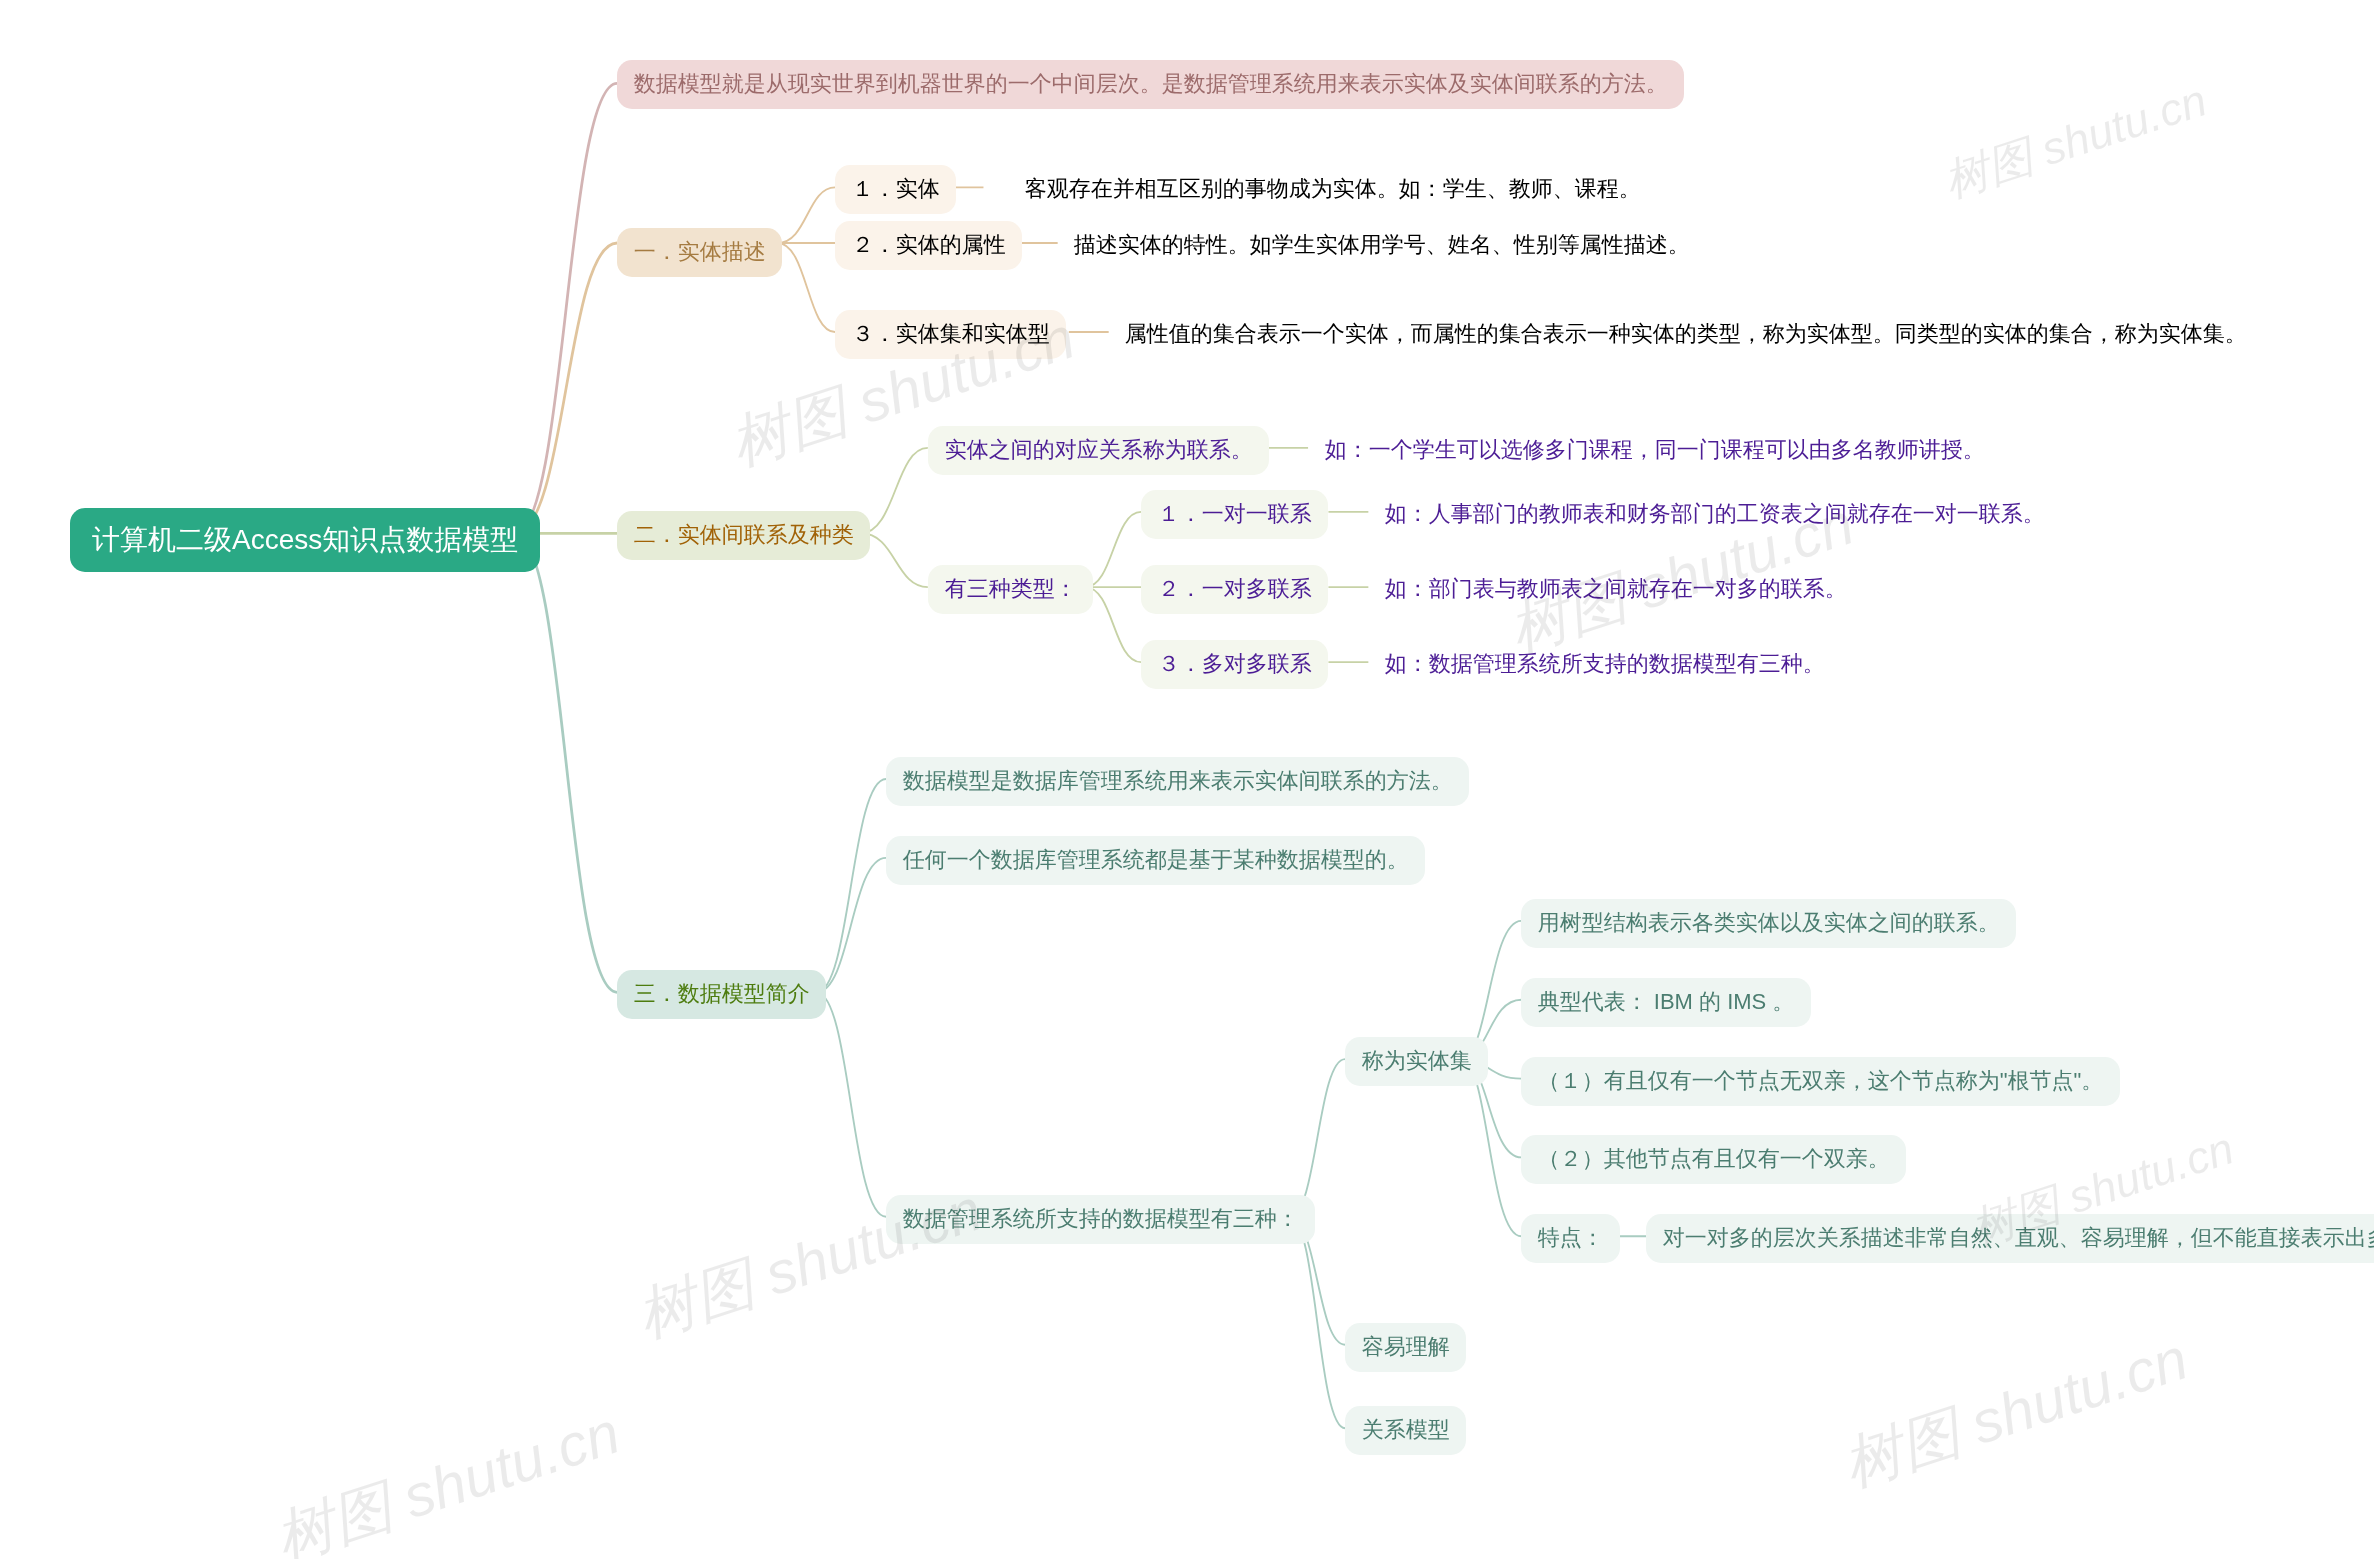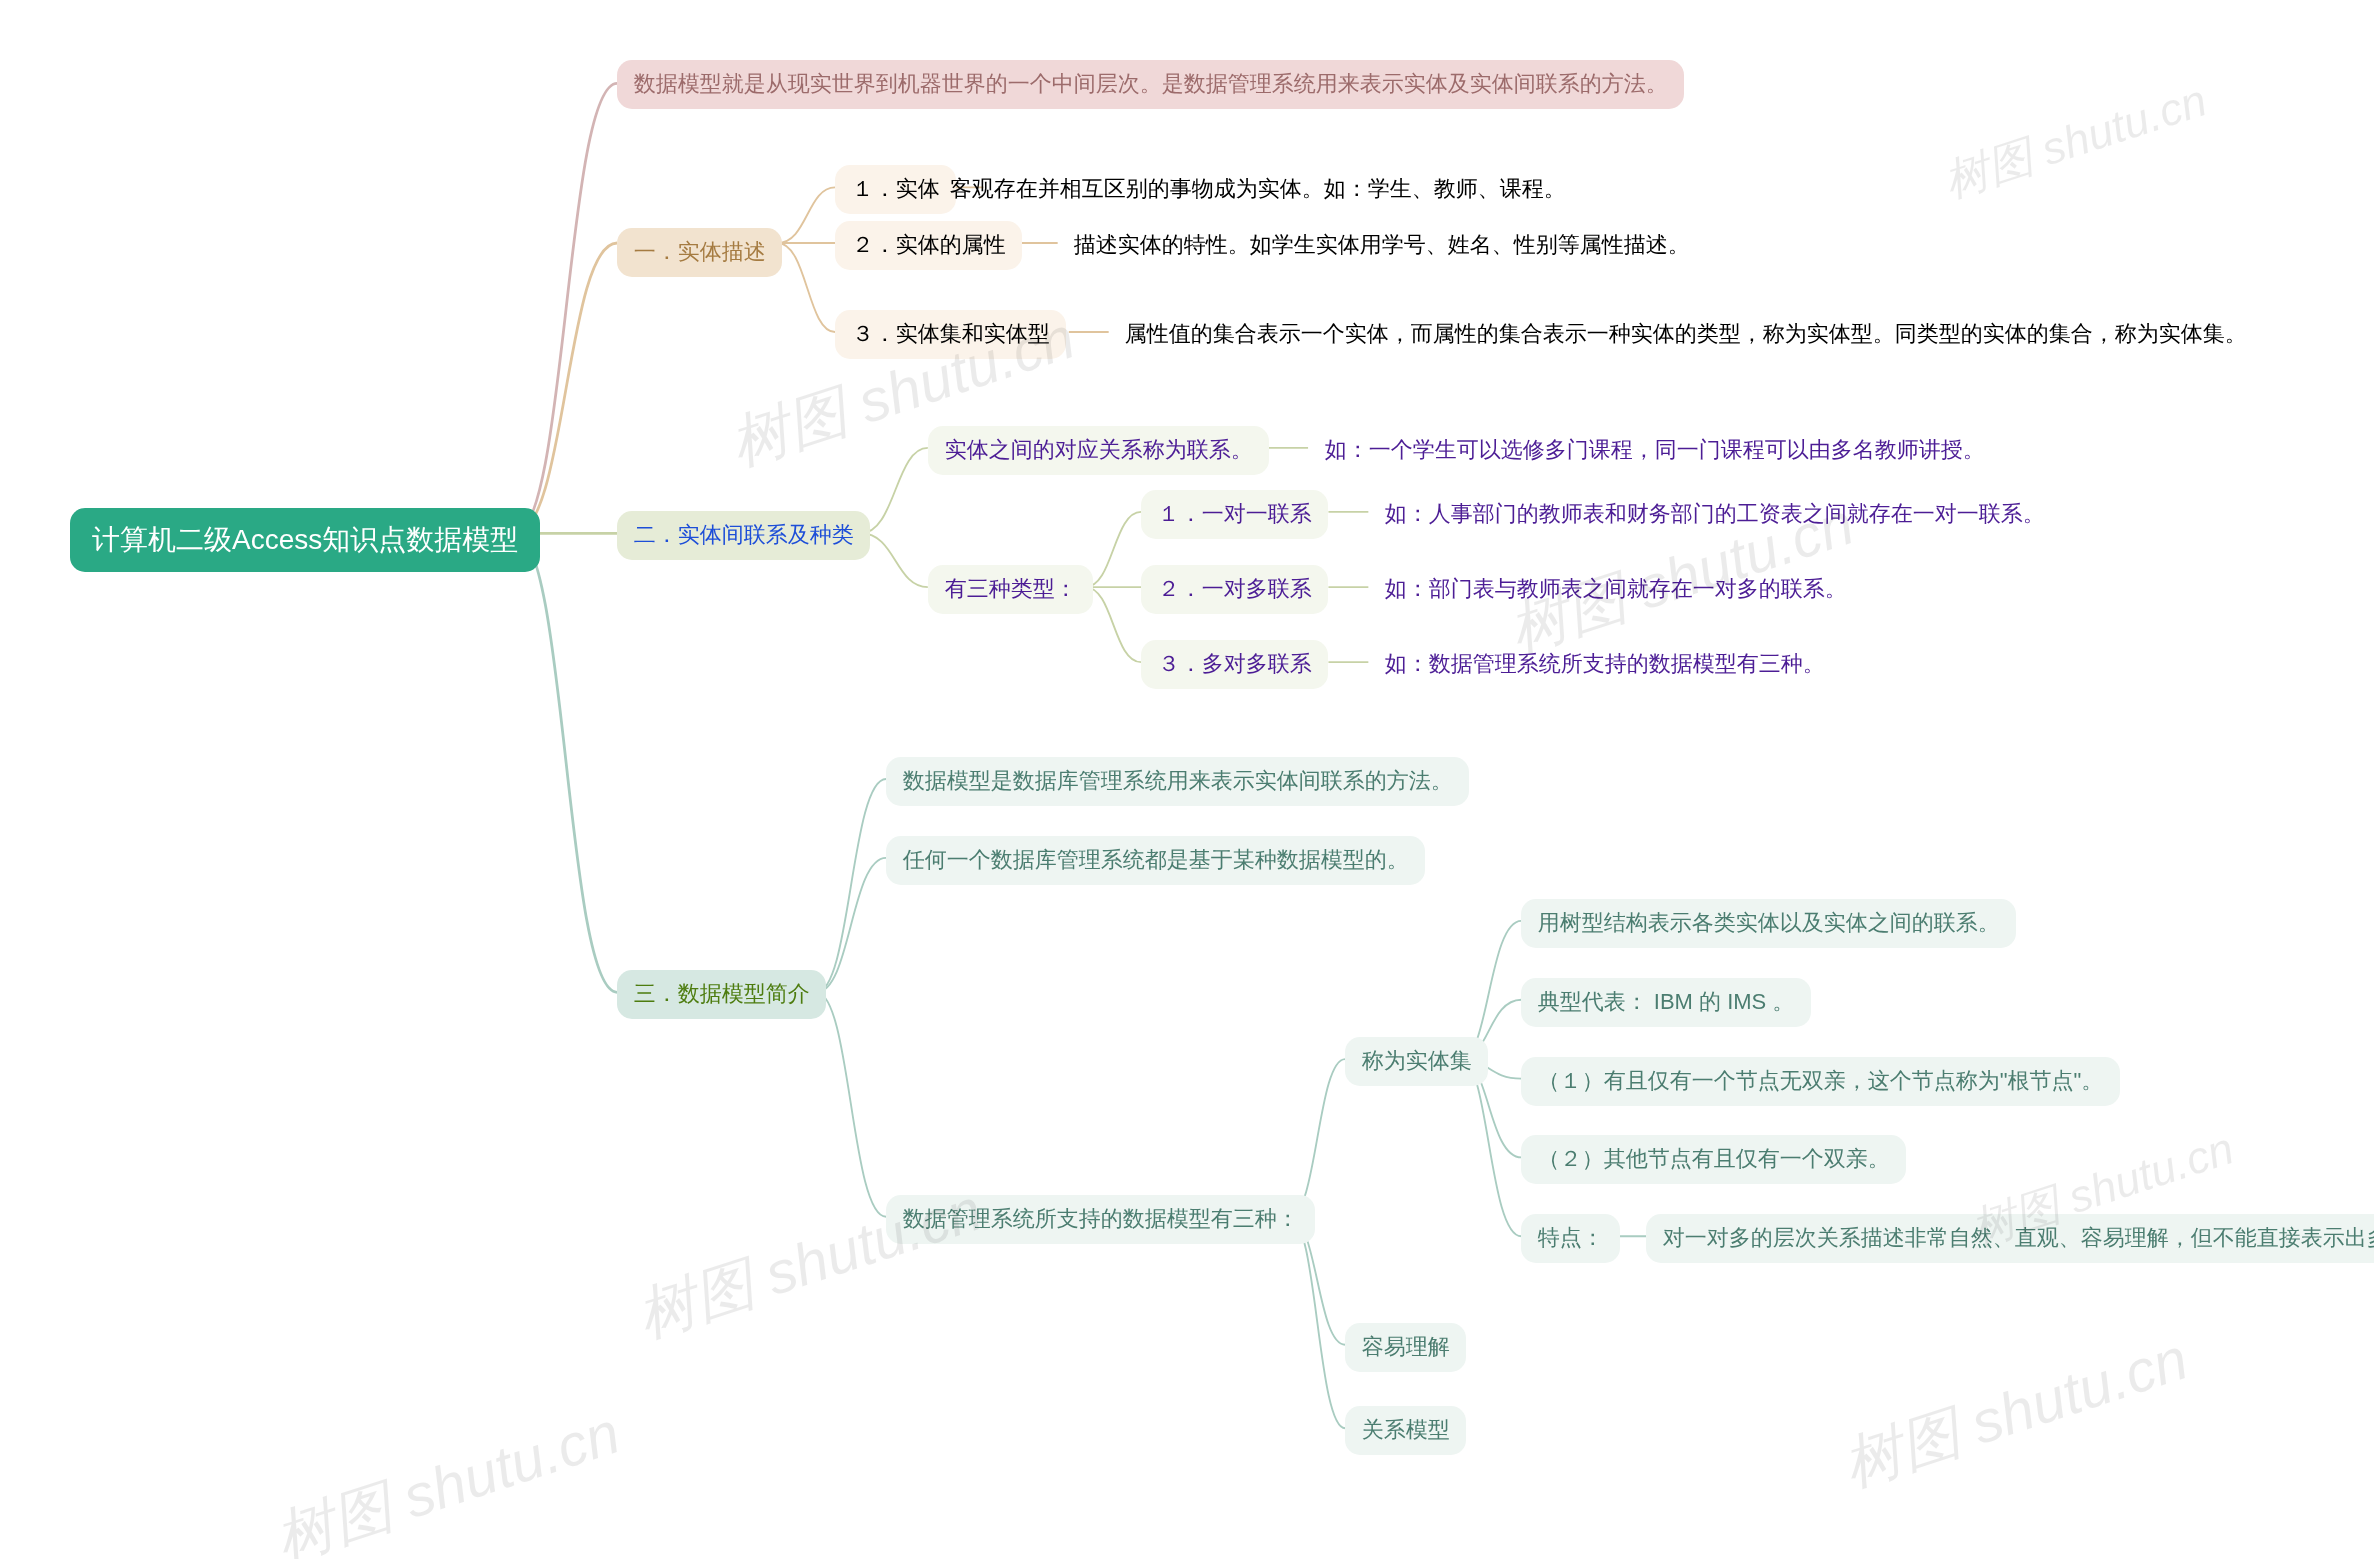--- a/index.html
+++ b/index.html
@@ -1,20 +1,20 @@
 <!DOCTYPE html>
 <html><head>
 <meta charset="utf-8">
 <style>
   html,body{margin:0;padding:0;width:2375px;height:1559px;font-family:"Microsoft YaHei","PingFang SC",sans-serif;font-size:22px;color:#333;background:#fff;overflow:hidden}
   .node{position:absolute;padding:9.3px 16.7px;border-radius:15px;white-space:nowrap}
   .root{background:#2aa985;color:#fff;padding:13px 22px;font-size:28px}
   .l1-pink{background:#f0d8d8;color:#9c6b6b}
   .l1-tan{background:#f2e3cf;color:#a57b41}
-  .l1-olive{background:#e6ecd7;color:#1d4ed8}
+  .l1-olive{background:#e6ecd7;color:#a16207}
   .l1-teal{background:#d6e8e2;color:#4d7c0f}
   .leaf-orange{color:#000000}
   .leaf-olive{color:#4c1d95}
   .leaf-teal{color:#4b7d70}
   .box-orange{background:#fbf3ea}
   .box-olive{background:#f4f7ee}
   .box-teal{background:#eef5f2}
   svg.connectors{position:absolute;left:0;top:0;width:2375px;height:1559px;pointer-events:none}
   .wm{position:absolute;font-size:59px;color:rgba(0,0,0,.08);font-style:italic;transform:rotate(-18deg);white-space:nowrap;pointer-events:none}
   .wm.small{font-size:45px}
@@ -61,21 +61,21 @@
   <path d="M1575 1142 C1605 1142 1605 1333 1640 1333" stroke="#a9ccc1" stroke-width="2" fill="none"></path>
   <path d="M1732 1333 L1775 1333" stroke="#a9ccc1" stroke-width="2"></path>
 </svg>
 
 <div class="node root" style="left:70px;top:508px">计算机二级Access知识点数据模型</div>
 
 <div class="node l1-pink" style="left:617px;top:60px">数据模型就是从现实世界到机器世界的一个中间层次。是数据管理系统用来表示实体及实体间联系的方法。</div>
 
 <div class="node l1-tan" style="left:617px;top:228px">一．实体描述</div>
 <div class="node box-orange leaf-orange" style="left:835px;top:165px">１．实体</div>
-<div class="node leaf-orange" style="left:933px;top:165px">客观存在并相互区别的事物成为实体。如：学生、教师、课程。</div>
+<div class="node leaf-orange" style="left:1008px;top:165px">客观存在并相互区别的事物成为实体。如：学生、教师、课程。</div>
 <div class="node box-orange leaf-orange" style="left:835px;top:221px">２．实体的属性</div>
 <div class="node leaf-orange" style="left:1057px;top:221px">描述实体的特性。如学生实体用学号、姓名、性别等属性描述。</div>
 <div class="node box-orange leaf-orange" style="left:835px;top:310px">３．实体集和实体型</div>
 <div class="node leaf-orange" style="left:1108px;top:310px">属性值的集合表示一个实体，而属性的集合表示一种实体的类型，称为实体型。同类型的实体的集合，称为实体集。</div>
 
 <div class="node l1-olive" style="left:617px;top:511px">二．实体间联系及种类</div>
 <div class="node box-olive leaf-olive" style="left:928px;top:426px">实体之间的对应关系称为联系。</div>
 <div class="node leaf-olive" style="left:1308px;top:426px">如：一个学生可以选修多门课程，同一门课程可以由多名教师讲授。</div>
 <div class="node box-olive leaf-olive" style="left:928px;top:565px">有三种类型：</div>
 <div class="node box-olive leaf-olive" style="left:1141px;top:490px">１．一对一联系</div>

